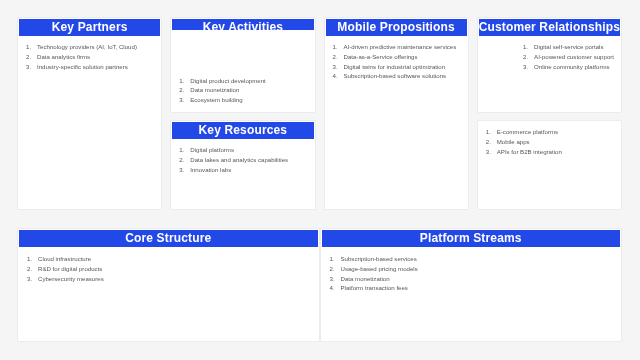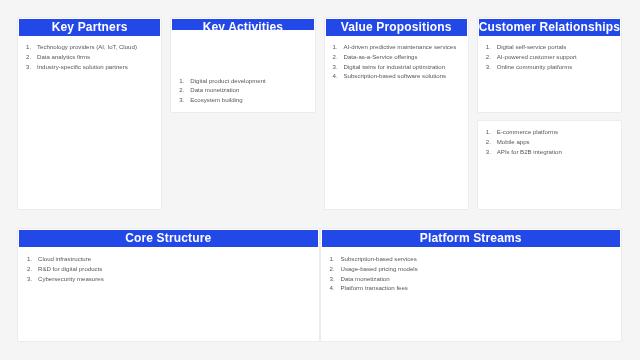--- a/index.html
+++ b/index.html
@@ -130,38 +130,48 @@
       <div class="card" style="height:96px;gap:40px;">
         <div class="card-header">Key Activities</div>
         <div class="card-body">
           <ol class="items">
             <li>Digital product development</li>
             <li>Data monetization</li>
             <li>Ecosystem building</li>
           </ol>
         </div>
       </div>
+      <div class="card stacked grow">
+        <div class="card-header">Key Resources</div>
+        <div class="card-body">
+          <ol class="items">
+            <li>Digital platforms</li>
+            <li>Data lakes and analytics capabilities</li>
+            <li>Innovation labs</li>
+          </ol>
+        </div>
+      </div>
     </div>
 
     <div class="column">
       <div class="card grow">
-        <div class="card-header">Value Propositions</div>
+        <div class="card-header">Mobile Propositions</div>
         <div class="card-body">
           <ol class="items">
             <li>AI-driven predictive maintenance services</li>
             <li>Data-as-a-Service offerings</li>
             <li>Digital twins for industrial optimization</li>
             <li>Subscription-based software solutions</li>
           </ol>
         </div>
       </div>
     </div>
 
     <div class="column">
-      <div class="card" style="height:96px;">
+      <div class="card" style="height:96px;align-items:flex-end;">
         <div class="card-header">Customer Relationships</div>
         <div class="card-body">
           <ol class="items">
             <li>Digital self-service portals</li>
             <li>AI-powered customer support</li>
             <li>Online community platforms</li>
           </ol>
         </div>
       </div>
       <div class="card stacked grow">

